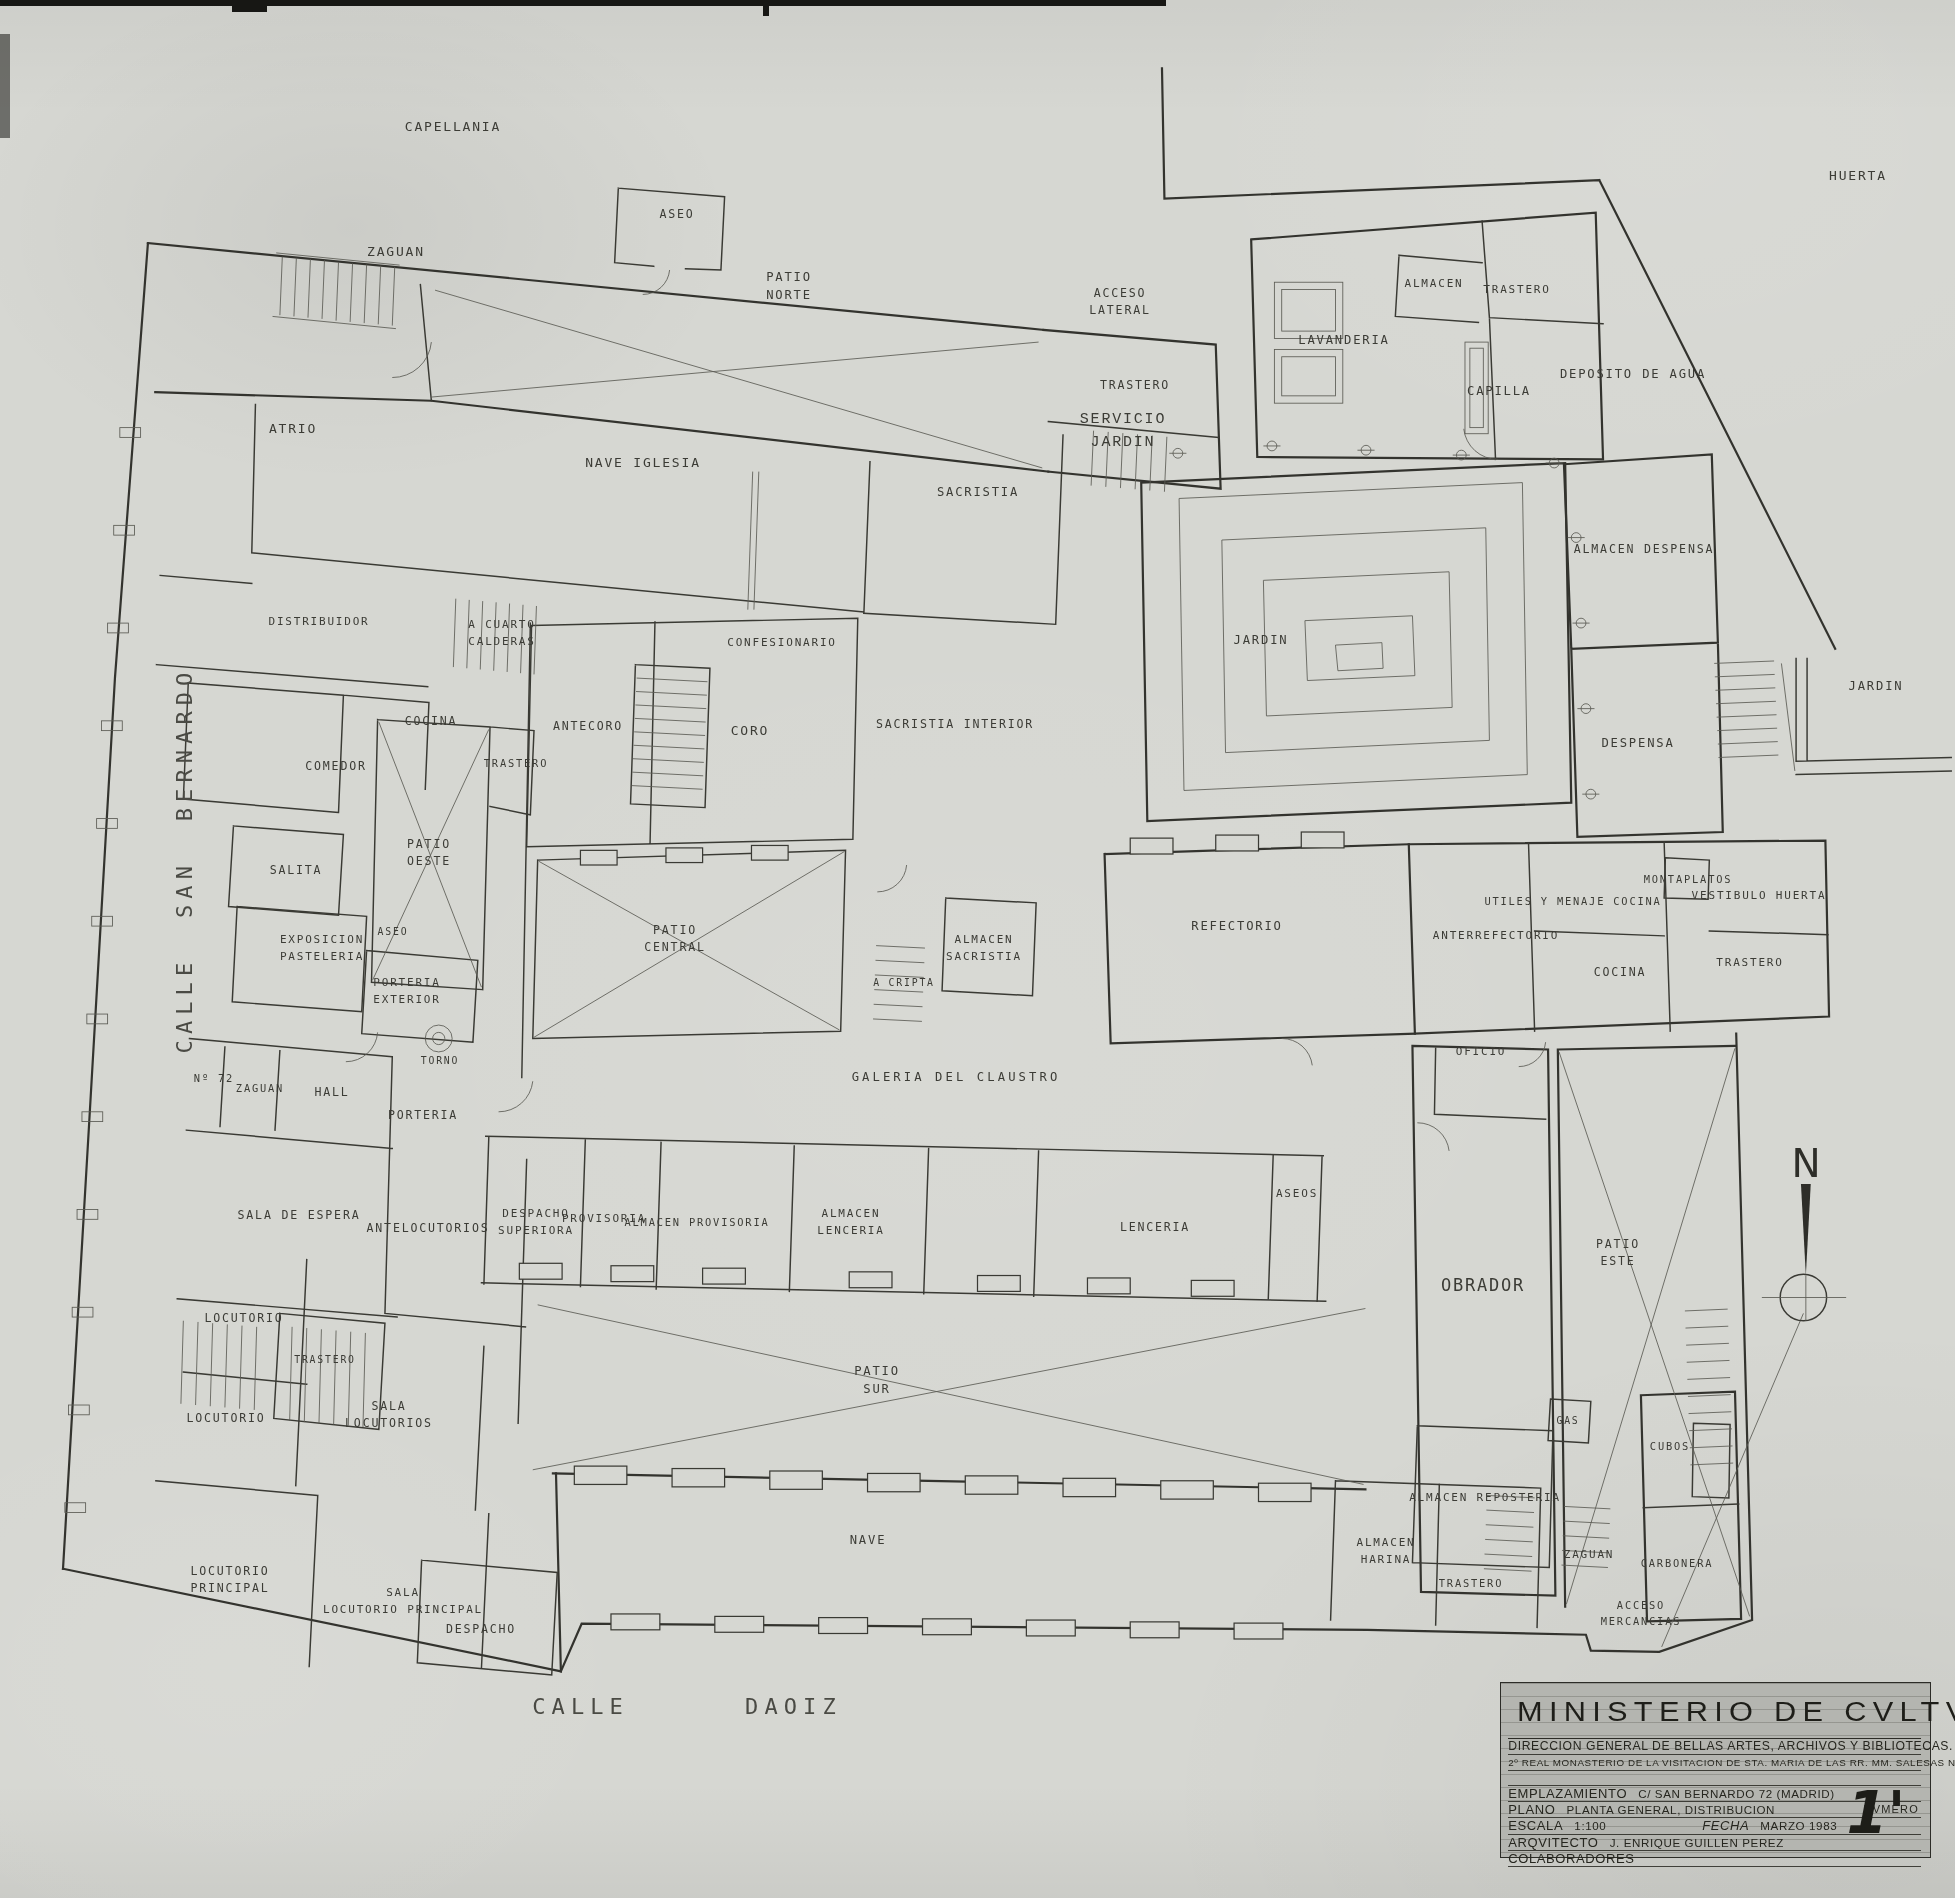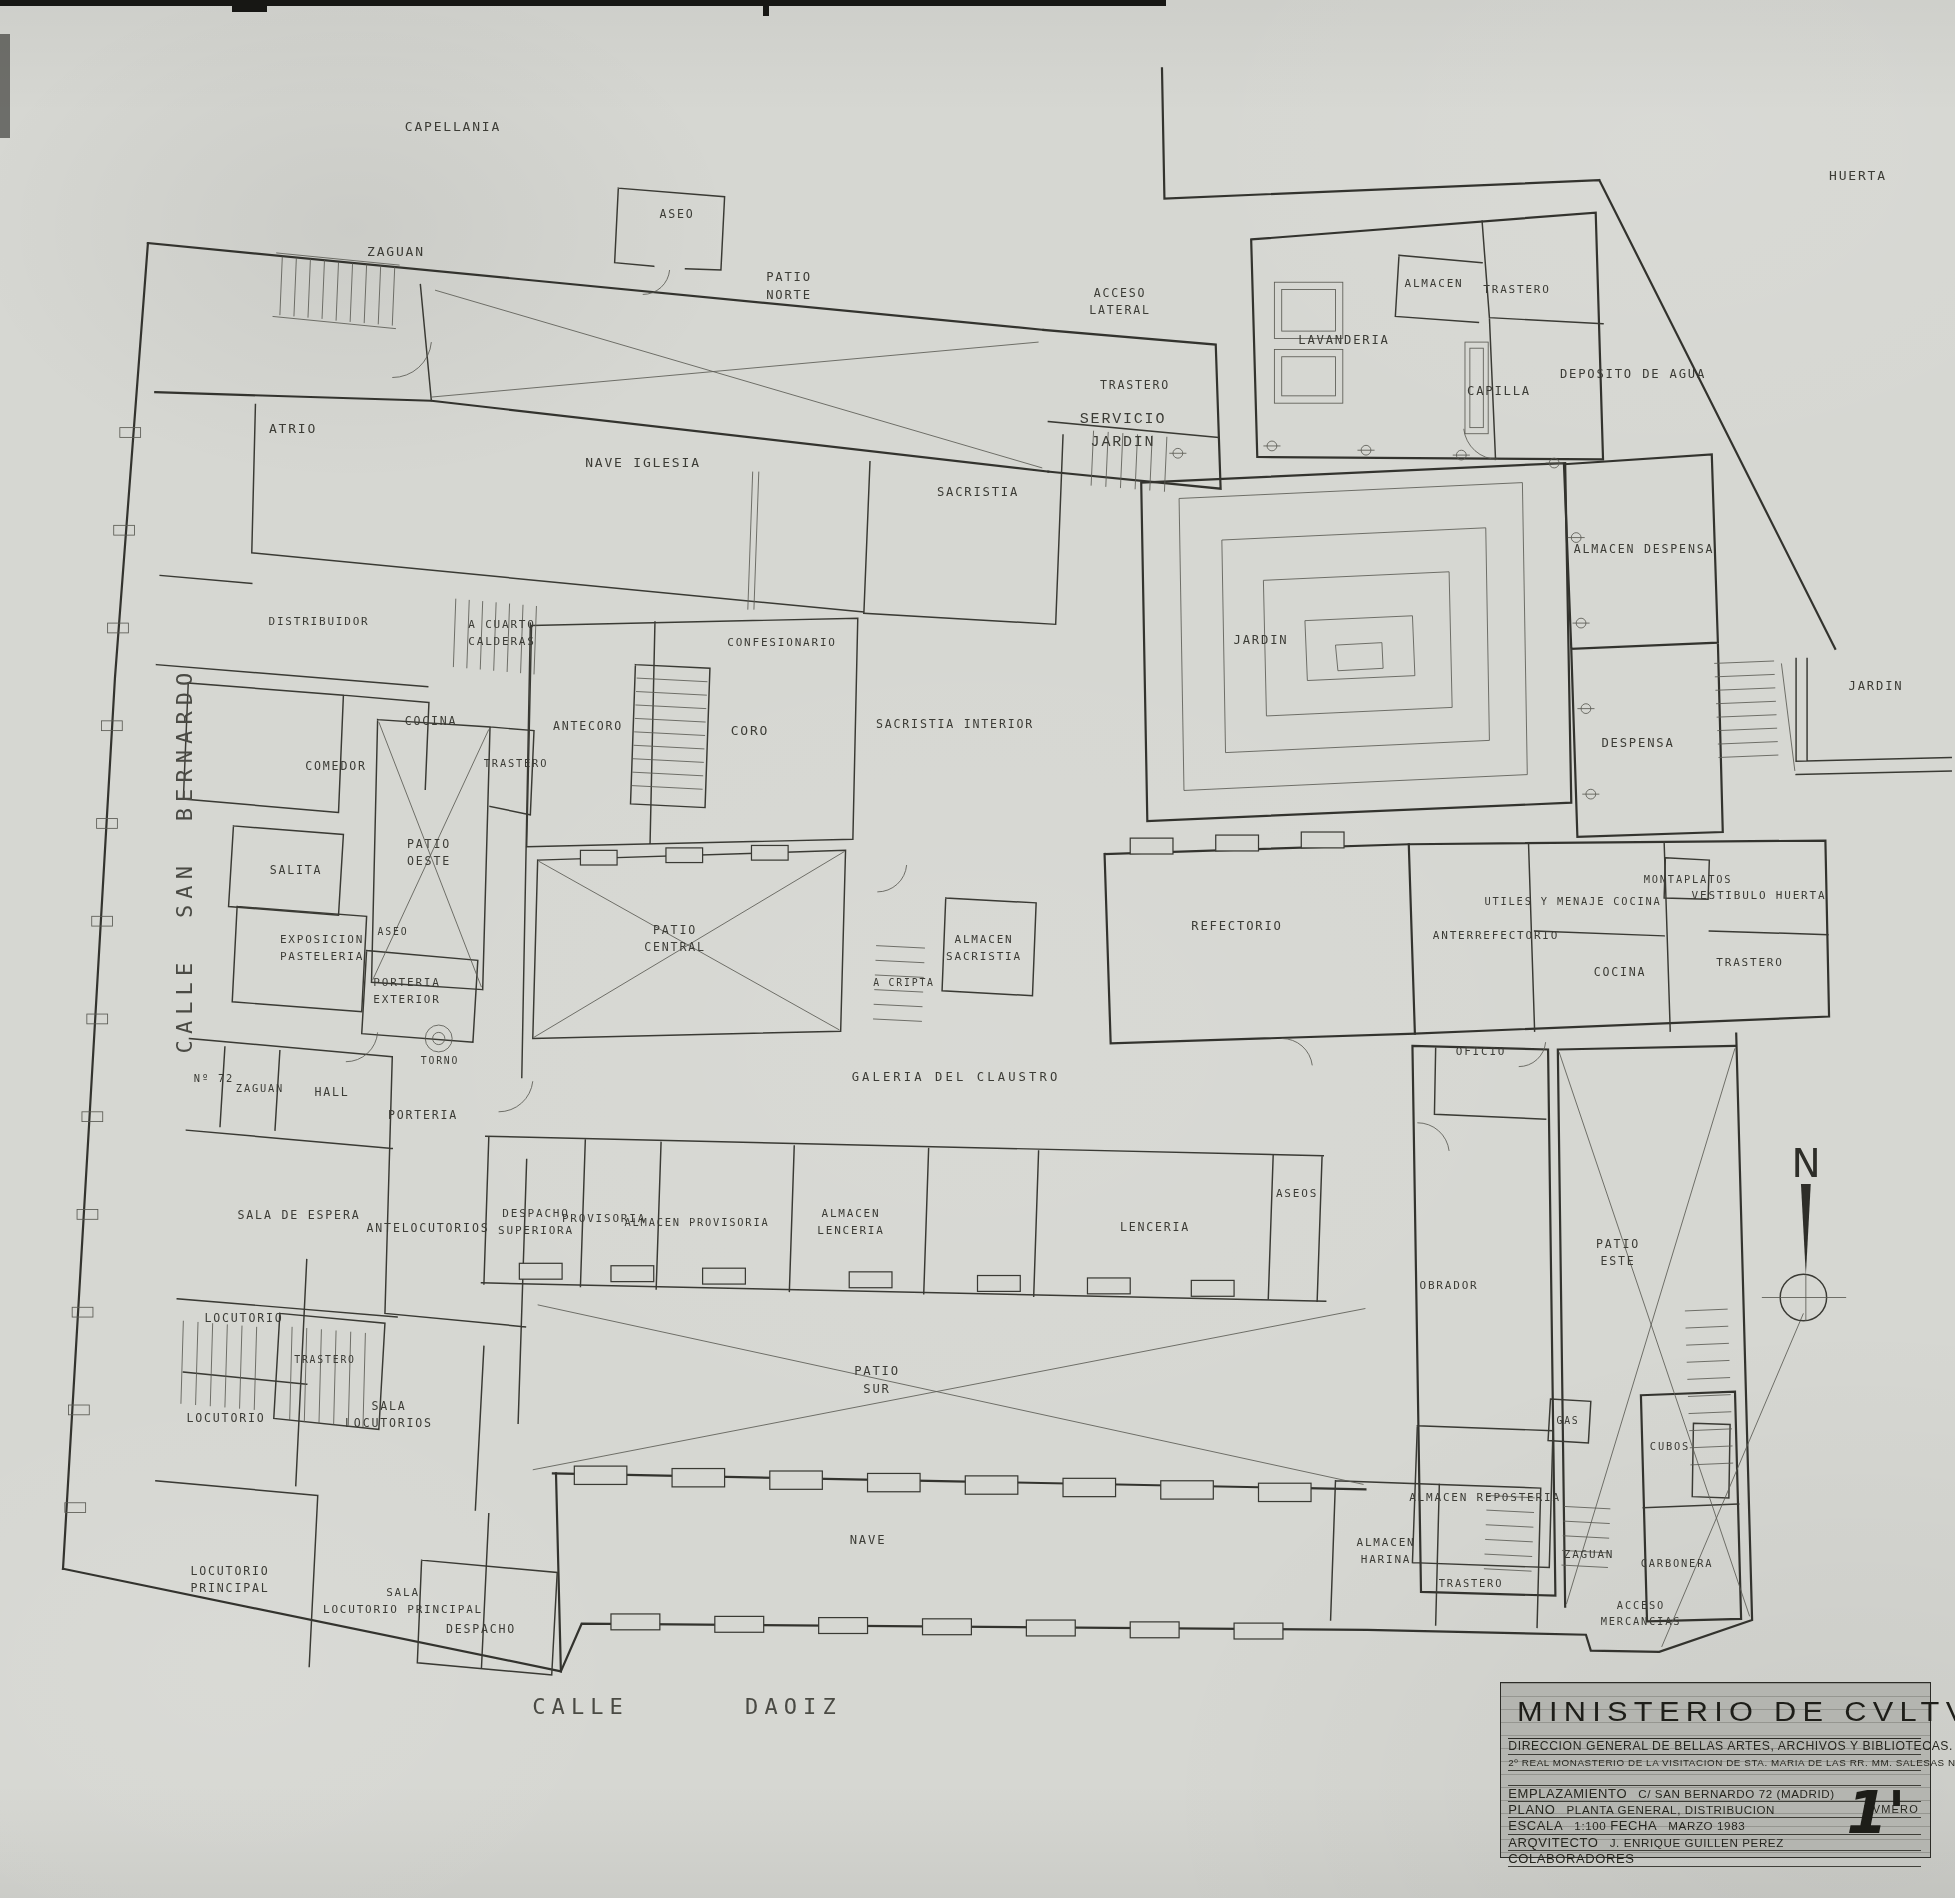--- a/index.html
+++ b/index.html
@@ -53,21 +53,21 @@
   .tb-ministry{
     font-size:27px;letter-spacing:5.5px;white-space:nowrap;
     transform:scaleX(1.14);transform-origin:left center;color:#1e1e19;
   }
   .tb-row{position:relative;font-size:11.6px;letter-spacing:0.6px;line-height:15.3px;height:15.3px;
     border-bottom:0.9px solid rgba(40,40,34,0.85);white-space:nowrap;overflow:visible;}
   .tb-row.gap{border-bottom:0.9px solid rgba(40,40,34,0.85);height:13.4px;}
   .tb-label{font-size:13px;margin-right:7.3px;}
   .tb-value{font-size:11.6px;}
   .tb-numero{position:absolute;right:2.4px;top:0;font-size:11px;letter-spacing:1.2px;}
-  .tb-fecha{}
+  .tb-fecha{margin-left:92px;font-style:italic;}
   .tb-bignum{
     position:absolute;right:24.4px;bottom:9.8px;font-size:59px;font-style:italic;font-weight:bold;
     font-family:"DejaVu Sans",sans-serif;color:#1d1d18;z-index:4;
   }
   .scan-mark{position:absolute;background:#171714;z-index:4;}
 </style>
 </head>
 <body>
 
 <div class="paper-tone"></div>
@@ -350,21 +350,21 @@
     <div class="plan-label" style="left: 1386px; top: 1551px; font-size: 11px;">ALMACEN
 HARINA</div>
     <div class="plan-label" style="left: 1471px; top: 1584px; font-size: 10.4px;">TRASTERO</div>
     <div class="plan-label" style="left: 1589px; top: 1555px; font-size: 11px;">ZAGUAN</div>
     <div class="plan-label" style="left: 1641px; top: 1614px; font-size: 10.4px;">ACCESO
 MERCANCIAS</div>
     <div class="plan-label" style="left: 1485px; top: 1498px; font-size: 11px;">ALMACEN  REPOSTERIA</div>
     <div class="plan-label" style="left: 1568px; top: 1421px; font-size: 9.8px;">GAS</div>
     <div class="plan-label" style="left: 1670px; top: 1447px; font-size: 10.4px;">CUBOS</div>
     <div class="plan-label" style="left: 1677px; top: 1564px; font-size: 10.4px;">CARBONERA</div>
-    <div class="plan-label" style="left: 1449px; top: 1286px; font-size: 11px;">OBRADOR</div>
+    <div class="plan-label" style="left: 1483px; top: 1286px; font-size: 17px;">OBRADOR</div>
     <div class="plan-label" style="left: 1618px; top: 1253px; font-size: 11.6px;">PATIO
 ESTE</div>
   </div>
 
 <div class="street-label vertical" style="left:184px;top:860px;">CALLE  SAN  BERNARDO</div>
 
 <div class="street-label" style="left:687px;top:1706px;">CALLE      DAOIZ</div>
 
 <div class="compass-letter" style="left:1806px;top:1163px;">N</div>
 

